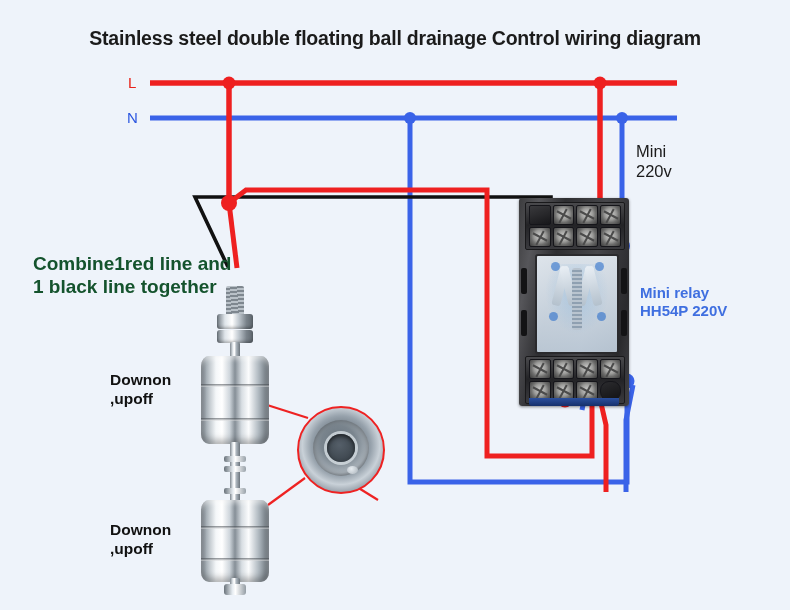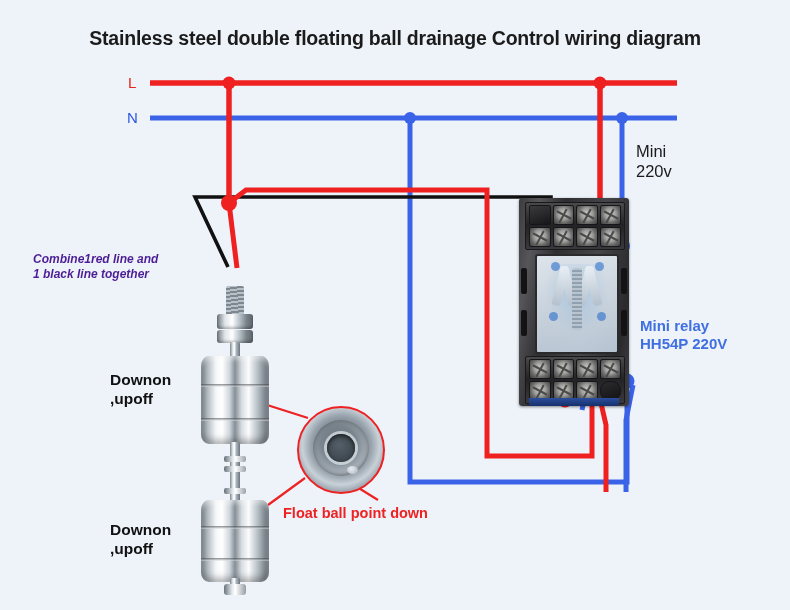--- a/index.html
+++ b/index.html
@@ -13,25 +13,25 @@
   #stage{position:relative;width:666px;height:610px;}
   #wires{position:absolute;left:0;top:0;width:790px;height:610px;}
   .lbl{position:absolute;white-space:pre;line-height:1.22;}
   #title{
     left:0;top:27px;width:790px;text-align:center;
     font-size:19.5px;font-weight:bold;color:#1b1b1b;letter-spacing:-0.2px;
   }
   #lbl-L{left:128px;top:74px;font-size:15px;color:#e8231b;font-weight:500;}
   #lbl-N{left:127px;top:109px;font-size:15px;color:#2b55e0;font-weight:500;}
   #lbl-input{left:636px;top:141px;font-size:16.5px;color:#1b1b1b;}
-  #lbl-combine{left:33px;top:252px;font-size:12px;color:#4c1d95;font-weight:bold;font-style:italic;}
+  #lbl-combine{left:33px;top:252px;font-size:19px;color:#14532d;font-weight:bold;}
   #lbl-down1{left:110px;top:371px;font-size:15.5px;color:#111;font-weight:bold;}
   #lbl-down2{left:110px;top:521px;font-size:15.5px;color:#111;font-weight:bold;}
   #lbl-float{left:283px;top:505px;font-size:14.5px;color:#ee2222;font-weight:bold;}
-  #lbl-relay{left:640px;top:284px;font-size:15px;color:#3f6fe0;font-weight:bold;text-align:left;margin-top:33px;}
+  #lbl-relay{left:640px;top:284px;font-size:15px;color:#3f6fe0;font-weight:bold;text-align:left;}
   #lbl-output{left:645px;top:442px;font-size:16.5px;color:#1b1b1b;}
 
   
   #relay{position:absolute;left:519px;top:198px;width:110px;height:208px;}
   .r-body{position:absolute;left:0;top:0;width:110px;height:208px;
     background:linear-gradient(100deg,#3c3c3e 0%,#56565a 14%,#2e2e31 32%,#46464a 60%,#2a2a2d 86%,#424246 100%);
     border-radius:3px;box-shadow:0 1px 3px rgba(0,0,0,.45);}
   .term-block{position:absolute;left:6px;width:98px;height:46px;
     background:linear-gradient(180deg,#4a4a4d,#232326 48%,#3a3a3e);
     border:1px solid #19191b;border-radius:2px;}
@@ -169,21 +169,20 @@
   <div class="lbl" id="lbl-L">L</div>
   <div class="lbl" id="lbl-N">N</div>
   <div class="lbl" id="lbl-input">Mini
 220v</div>
   <div class="lbl" id="lbl-combine">Combine1red line and
 1 black line together</div>
   <div class="lbl" id="lbl-down1">Downon
 ,upoff</div>
   <div class="lbl" id="lbl-down2">Downon
 ,upoff</div>
-  <div class="lbl" id="lbl-float">Float ball point down</div>
   <div class="lbl" id="lbl-relay">Mini relay
 HH54P 220V</div>
 
   <div id="relay">
     <div class="r-body"></div>
 
     <div class="term-block" id="tb-top">
       <div class="scr-row" style="top:2px;">
         <div class="scr blank"></div>
         <div class="scr"></div>

